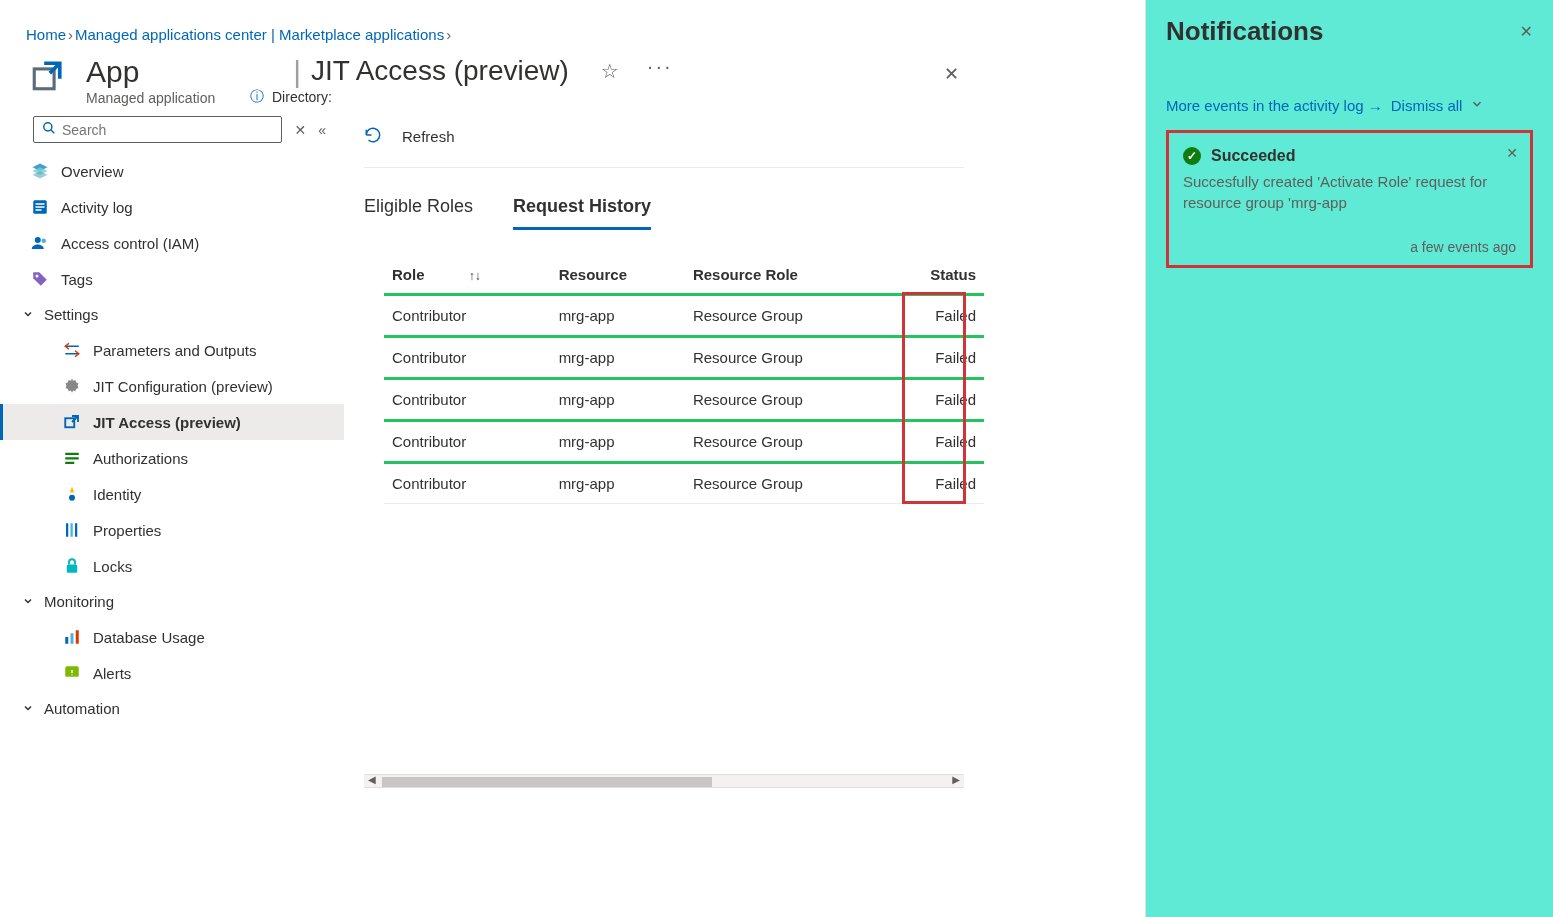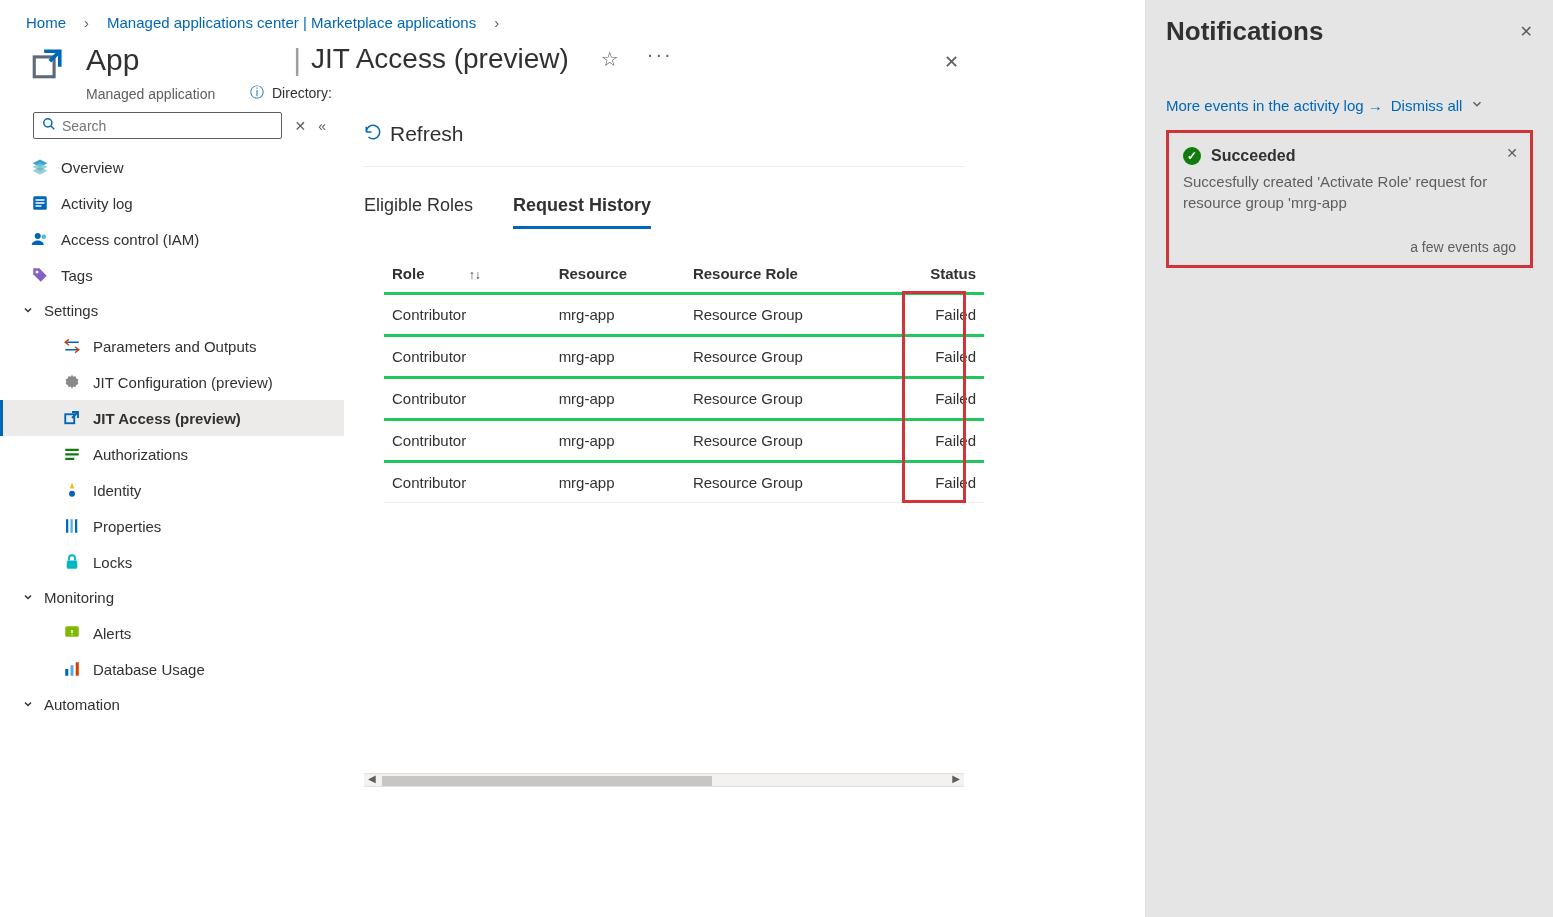--- a/index.html
+++ b/index.html
@@ -11,43 +11,44 @@
       width: 1553px;
       height: 917px;
       overflow: hidden;
       position: relative;
     }
 
     
     .breadcrumb {
       display: flex;
       align-items: center;
-      gap: 18px;
+      gap: 2px;
       padding: 14px 26px 6px;
       font-size: 15px;
+      margin-top: 12px;
     }
     .breadcrumb a { color: #0067b8; text-decoration: none; cursor: pointer; }
     .breadcrumb .chev { color: #605e5c; }
 
     
     .header {
       display: flex;
       align-items: flex-start;
       padding: 6px 26px 2px;
       gap: 18px;
       position: relative;
     }
     .app-icon-box {
       width: 42px; height: 42px;
       display:flex; align-items:center; justify-content:center;
       color:#5c6b7a;
     }
     .app-title-block { display:flex; flex-direction:column; }
     .app-title { font-size: 30px; font-weight: 400; line-height: 1.1; }
-    .app-sub { font-size: 14px; color: #605e5c; margin-top: 10px; }
+    .app-sub { font-size: 14px; color: #605e5c; margin-top: 2px; }
     .vsep { color:#a19f9d; font-size:30px; margin: 0 0 0 60px; font-weight:300; }
     .blade-title { font-size: 28px; font-weight: 400; margin-left: -8px; }
     .star { font-size: 20px; color:#605e5c; margin-left: 14px; cursor:pointer; padding-top:4px;}
     .dots { font-size: 20px; color:#605e5c; margin-left: 10px; cursor:pointer; letter-spacing:2px; padding-top:0;}
     .close-x {
       margin-left:auto;
       font-size: 18px;
       color:#605e5c;
       cursor:pointer;
       padding:4px 8px;
@@ -111,23 +112,23 @@
     }
     .nav-icon { width:18px; height:18px; display:inline-flex; align-items:center; justify-content:center; }
 
     
     .content {
       flex:1;
       padding: 0 20px;
       max-width: 640px;
     }
     .refresh-row {
-      display:flex; align-items:center; gap:8px;
+      display:flex; align-items:center; gap:20px;
       padding: 10px 0 20px;
-      font-size:21px;
+      font-size:15px;
       color:#323130;
       cursor:pointer;
       border-bottom:1px solid #edebe9;
     }
     .tabs {
       display:flex; gap:40px;
       padding: 24px 0 6px;
     }
     .tab {
       font-size:18px;
@@ -178,21 +179,21 @@
       position:absolute; left:4px; top:-1px;
       font-size:10px; color:#605e5c;
     }
 
     
     .notif-panel {
       position:absolute;
       top:0; right:0;
       width: 408px;
       height: 100%;
-      background:#e5e5e5;
+      background:#5eead4;
       border-left:1px solid #e1dfdd;
       padding: 16px 20px;
     }
     .notif-header {
       display:flex; align-items:center; justify-content:space-between;
       margin-bottom: 50px;
     }
     .notif-header h2 { font-size:26px; font-weight:600; }
     .notif-links {
       display:flex; align-items:center; gap:8px;
@@ -401,36 +402,36 @@
     <div class="group-head">
       <span class="chev-icon">
         <svg width="12" height="12" viewBox="0 0 24 24" fill="none" stroke="#323130" stroke-width="3">
             <path d="M6 9l6 6 6-6"></path>
           </svg>
       </span>
       <span>Monitoring</span>
     </div>
     <div class="nav-sub">
       <span class="nav-icon">
-        <svg width="18" height="18" viewBox="0 0 24 24" fill="#7fba00">
-            <rect x="3" y="3" width="18" height="14" rx="2"></rect>
-            <path d="M12 8v4m0 2v1" stroke="#fff" stroke-width="2"></path>
-          </svg>
-      </span>
-      <span>Alerts</span>
-    </div>
-    <div class="nav-sub">
-      <span class="nav-icon">
         <svg width="18" height="18" viewBox="0 0 24 24">
             <rect x="3" y="12" width="4" height="9" fill="#0067b8"></rect>
             <rect x="10" y="7" width="4" height="14" fill="#50b0e0"></rect>
             <rect x="17" y="3" width="4" height="18" fill="#d83b01"></rect>
           </svg>
       </span>
       <span>Database Usage</span>
+    </div>
+    <div class="nav-sub">
+      <span class="nav-icon">
+        <svg width="18" height="18" viewBox="0 0 24 24" fill="#7fba00">
+            <rect x="3" y="3" width="18" height="14" rx="2"></rect>
+            <path d="M12 8v4m0 2v1" stroke="#fff" stroke-width="2"></path>
+          </svg>
+      </span>
+      <span>Alerts</span>
     </div>
 
     <div class="group-head">
       <span class="chev-icon">
         <svg width="12" height="12" viewBox="0 0 24 24" fill="none" stroke="#323130" stroke-width="3">
             <path d="M6 9l6 6 6-6"></path>
           </svg>
       </span>
       <span>Automation</span>
     </div>

